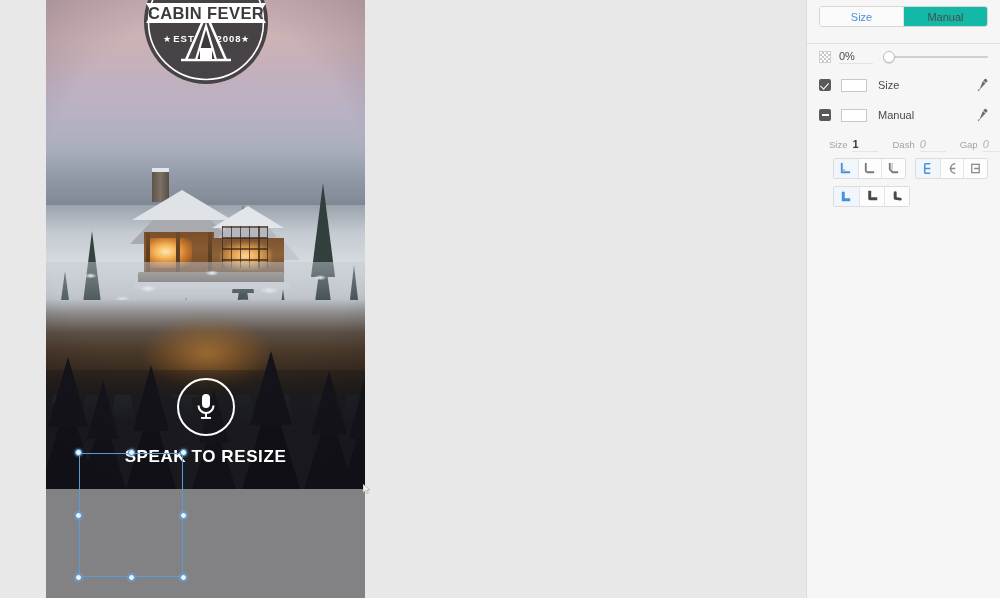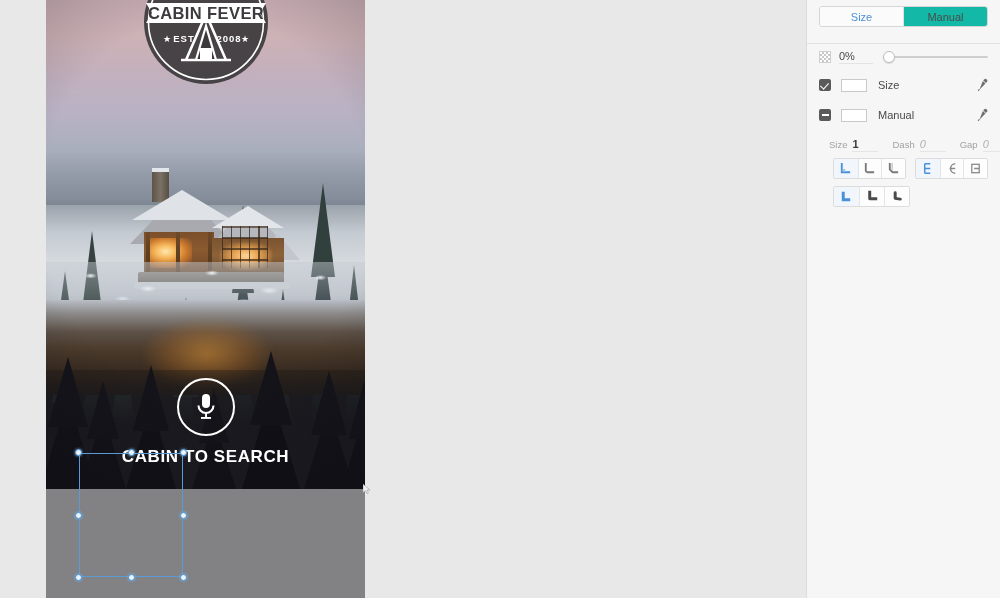--- a/index.html
+++ b/index.html
@@ -536,21 +536,21 @@
         <div class="mic-wrap">
           <div class="mic-ring"></div>
           <svg class="mic-glyph" width="22" height="30" viewBox="0 0 22 30">
             <rect x="7" y="2" width="8" height="14" rx="4" fill="#ffffff"></rect>
             <path d="M3.5 13.5 a7.5 7.5 0 0 0 15 0" fill="none" stroke="#ffffff" stroke-width="2.1"></path>
             <rect x="10.1" y="20.5" width="1.9" height="5" fill="#ffffff"></rect>
             <rect x="6" y="25" width="10" height="1.9" fill="#ffffff"></rect>
           </svg>
         </div>
 
-        <div class="speak-caption">CABIN TO SEARCH</div>
+        <div class="speak-caption">SPEAK TO RESIZE</div>
       </div>
 
     </div>
 
     <div class="selection">
       <div class="sel-rect"></div>
       <div class="handle h-nw"></div>
       <div class="handle h-n"></div>
       <div class="handle h-ne"></div>
       <div class="handle h-w"></div>

